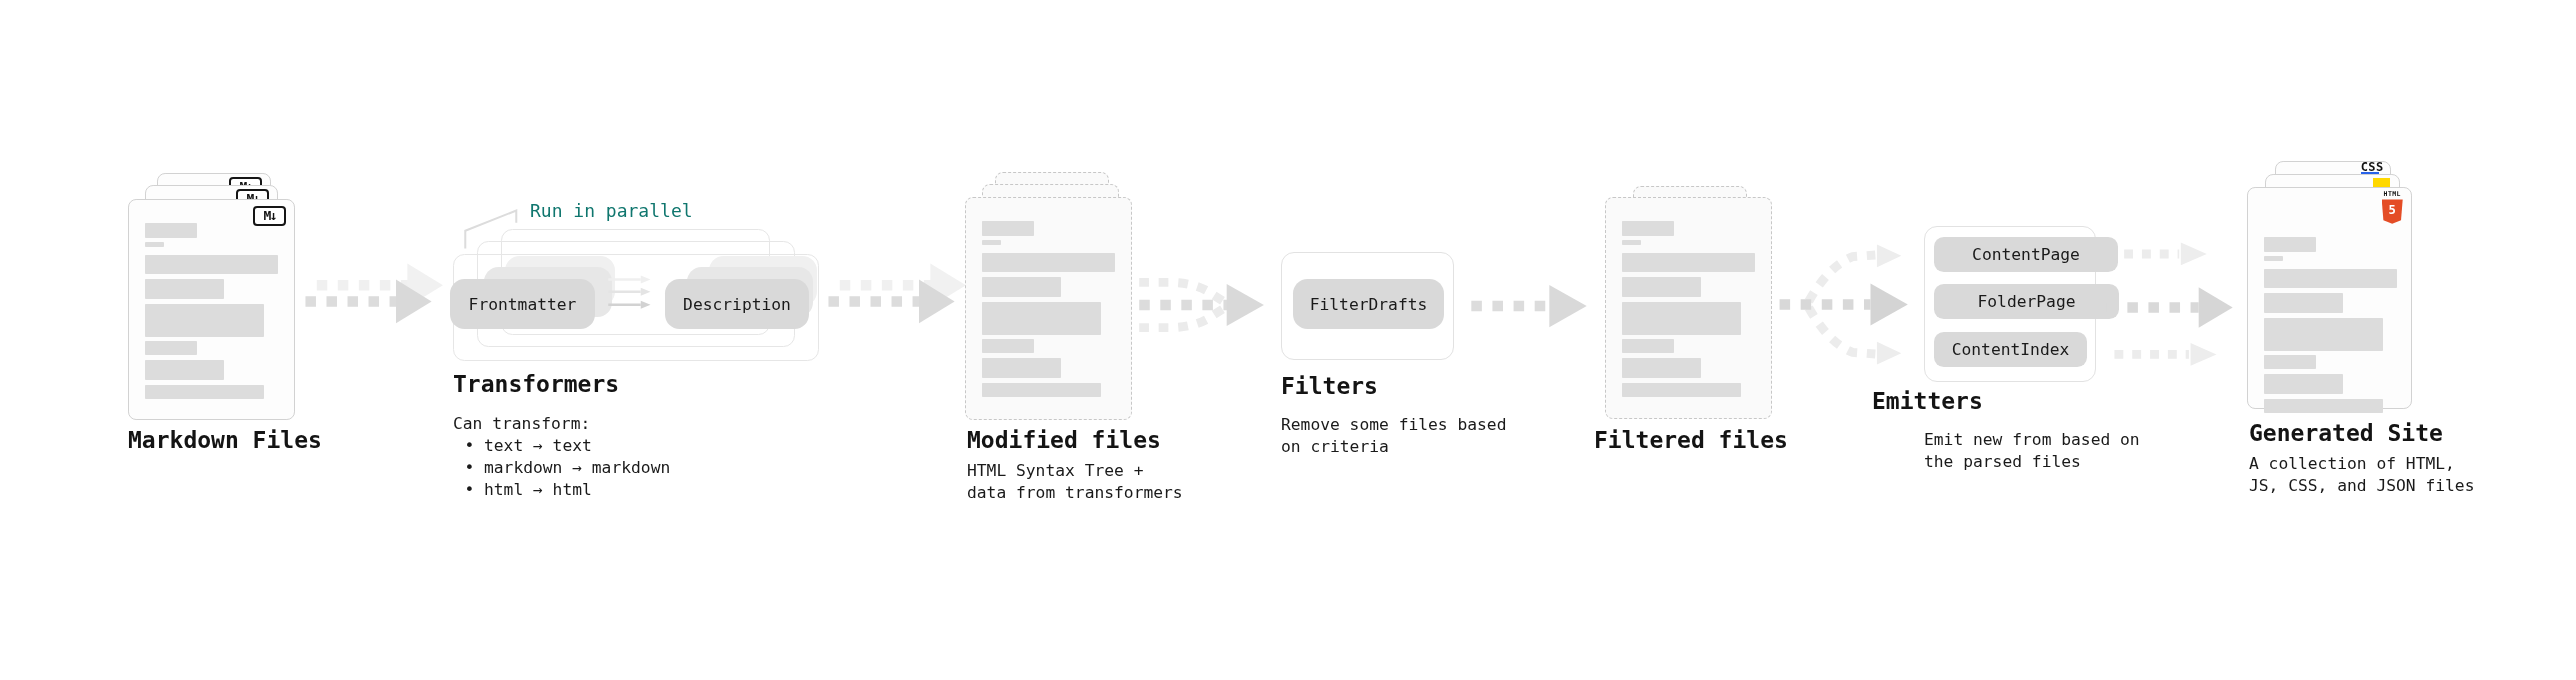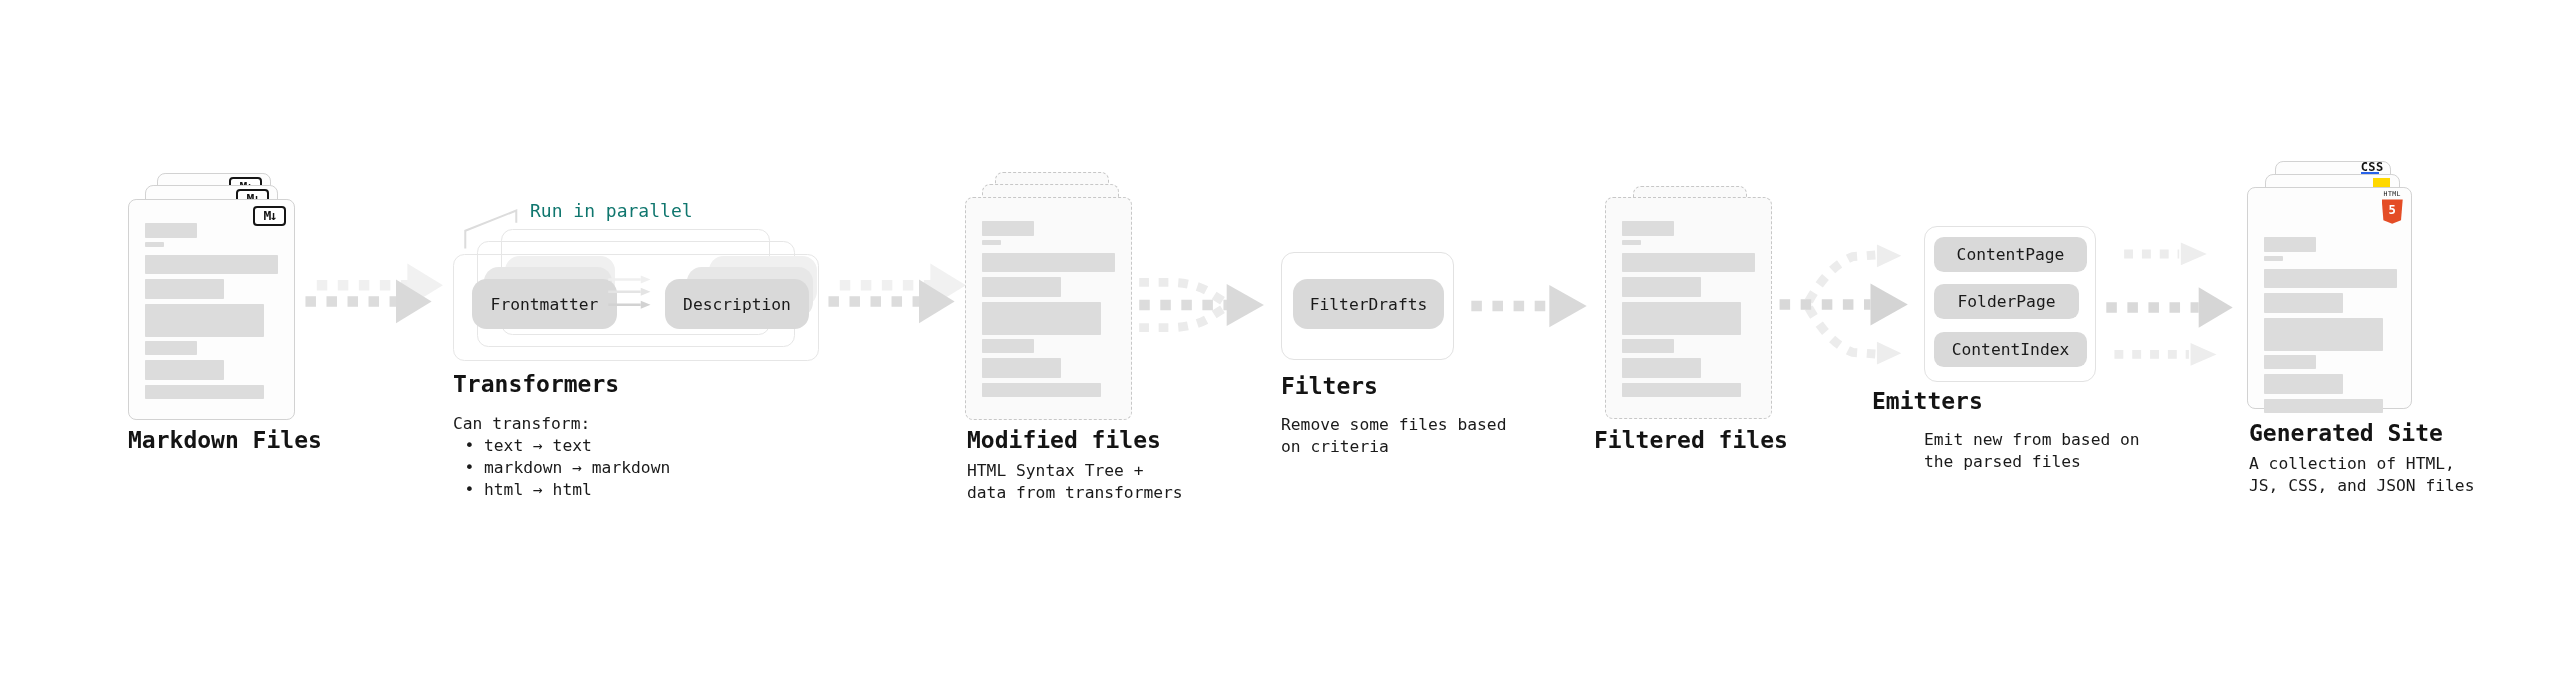--- a/index.html
+++ b/index.html
@@ -17,21 +17,21 @@
             border:2.4px solid #151515;border-radius:4.1px;box-sizing:border-box;
             font-weight:700;font-size:13px;line-height:15.4px;text-align:center;color:#151515;letter-spacing:-1.6px;}
   .md-badge.peek{top:3.3px;}
 
   
   .css-badge{position:absolute;right:9.8px;top:2.4px;width:19.5px;text-align:center;}
   .css-badge .css-txt{font-size:12px;font-weight:700;color:#111;line-height:7.3px;letter-spacing:0.4px;}
   .css-badge .css-bar{width:18px;height:3.3px;margin:0.8px auto 0;}
   .js-badge{position:absolute;right:9px;top:3.3px;width:17px;height:11.4px;}
   .html5-badge{position:absolute;right:7.3px;top:3.3px;width:23px;text-align:center;}
-  .html5-badge .h5-txt{font-size:6.5px;font-weight:400;color:#111;line-height:7.3px;letter-spacing:0.4px;}
+  .html5-badge .h5-txt{font-size:6.5px;font-weight:700;color:#111;line-height:7.3px;letter-spacing:0.4px;}
   .h5-shield{width:21px;height:24.4px;margin:0.8px auto 0;color:#fff;font-size:12.2px;font-weight:700;line-height:23.6px;text-align:center;
              clip-path:polygon(0% 0%,100% 0%,92% 86%,50% 100%,8% 86%);}
 
   
   .obox{position:absolute;border:1.6px solid #e6e6e6;border-radius:11.4px;box-sizing:border-box;background:transparent;}
   .panel{position:absolute;background:#ffffff;border:1.6px solid #e2e2e2;border-radius:13px;box-sizing:border-box;}
 
   
   .pill{position:absolute;background:#d9d9d9;border-radius:14.6px;color:#1a1a1a;font-size:16.3px;
         display:flex;align-items:center;justify-content:center;white-space:nowrap;}
@@ -87,21 +87,21 @@
       <polyline points="9,56 9,34 72,9 72,24" fill="none" stroke="#dcdcdc" stroke-width="2.5"></polyline>
     </svg>
     <div class="annotation" style="left:530px;top:200px;">Run in parallel</div>
 
     <div class="obox" style="left:501px;top:229px;width:269px;height:106px;"></div>
     <div class="obox" style="left:477px;top:241px;width:318px;height:106px;"></div>
     <div class="obox" style="left:453px;top:254px;width:366px;height:107px;"></div>
 
     <div class="pill echo2" style="left:505px;top:256px;width:110px;height:50px;"></div>
     <div class="pill echo1" style="left:484px;top:267px;width:128px;height:50px;"></div>
-    <div class="pill" style="left:472px;top:279px;width:145px;height:50px;">Frontmatter</div>
+    <div class="pill" style="left:450px;top:279px;width:145px;height:50px;">Frontmatter</div>
 
     <div class="pill echo2" style="left:709px;top:256px;width:108px;height:50px;"></div>
     <div class="pill echo1" style="left:687px;top:267px;width:126px;height:50px;"></div>
     <div class="pill" style="left:665px;top:279px;width:144px;height:50px;">Description</div>
 
     <svg class="arrow" style="left:608px;top:273px;" width="46" height="39" viewBox="0 0 56 48">
       <line x1="0" y1="8" x2="40" y2="8" stroke="#efefef" stroke-width="3"></line>
         <polygon points="40,3 52,8 40,13" fill="#efefef"></polygon>
       <line x1="0" y1="23" x2="40" y2="23" stroke="#e4e4e4" stroke-width="3"></line>
         <polygon points="40,18 52,23 40,28" fill="#e4e4e4"></polygon>
@@ -190,22 +190,22 @@
     <path d="M40,73 Q64,30 94,18 L122,16" fill="none" stroke="#ececec" stroke-width="11" stroke-dasharray="12 12"></path>
     <polygon points="124,3 154,17 124,31" fill="#ededed"></polygon>
     <path d="M40,81 Q64,124 94,136 L122,138" fill="none" stroke="#ececec" stroke-width="11" stroke-dasharray="12 12"></path>
     <polygon points="124,123 154,137 124,151" fill="#ededed"></polygon>
     <line x1="4" y1="77" x2="116" y2="77" stroke="#d8d8d8" stroke-width="13" stroke-dasharray="13 13"></line>
     <polygon points="116,51 162,77 116,103" fill="#d4d4d4"></polygon>
   </svg>
 
   <div>
     <div class="panel" style="left:1924px;top:226px;width:172px;height:156px;"></div>
-    <div class="pill small" style="left:1934px;top:237px;width:153px;height:35px;">ContentPage</div>
-    <div class="pill small" style="left:1934px;top:284px;width:145px;height:35px;">FolderPage</div>
+    <div class="pill small" style="left:1934px;top:237px;width:184px;height:35px;">ContentPage</div>
+    <div class="pill small" style="left:1934px;top:284px;width:185px;height:35px;">FolderPage</div>
     <div class="pill small" style="left:1934px;top:332px;width:153px;height:35px;">ContentIndex</div>
     <div class="title" style="left:1872px;top:388px;">Emitters</div>
     <div class="sub" style="left:1924px;top:429px;">
       <div>Emit new from based on</div>
       <div>the parsed files</div>
     </div>
   </div>
 
   <svg class="arrow" style="left:2103px;top:241px;" width="133" height="128" viewBox="0 0 164 158">
     <line x1="26" y1="16" x2="94" y2="16" stroke="#ececec" stroke-width="11" stroke-dasharray="11 11"></line>

